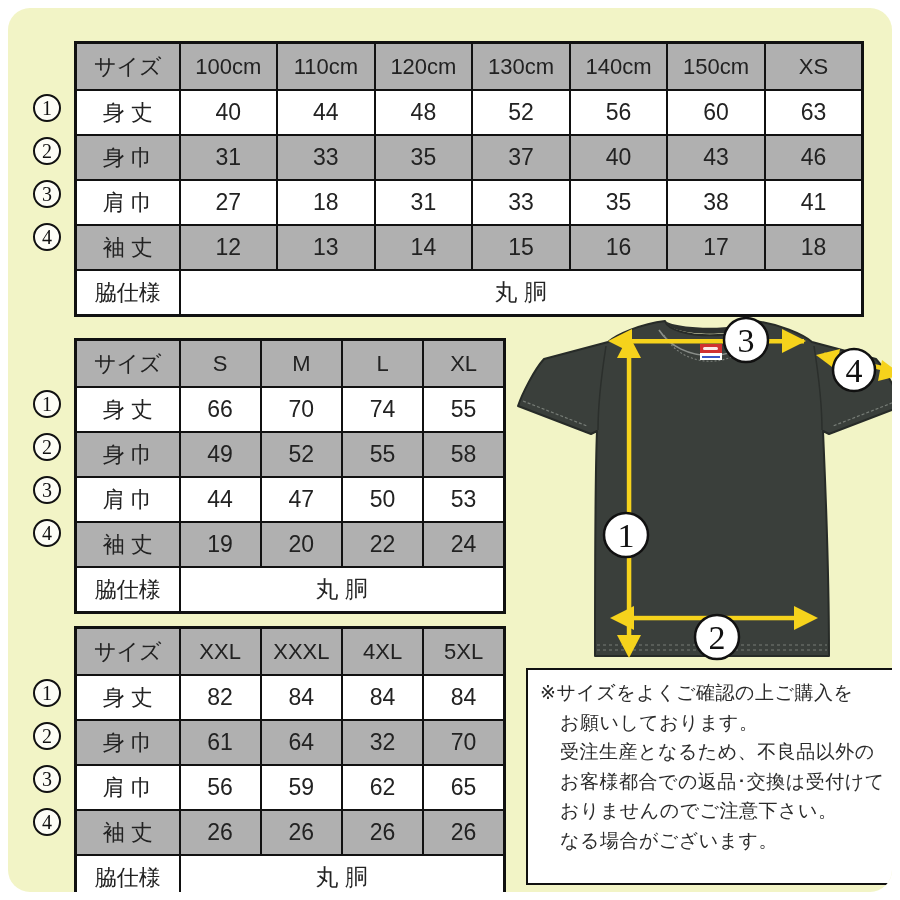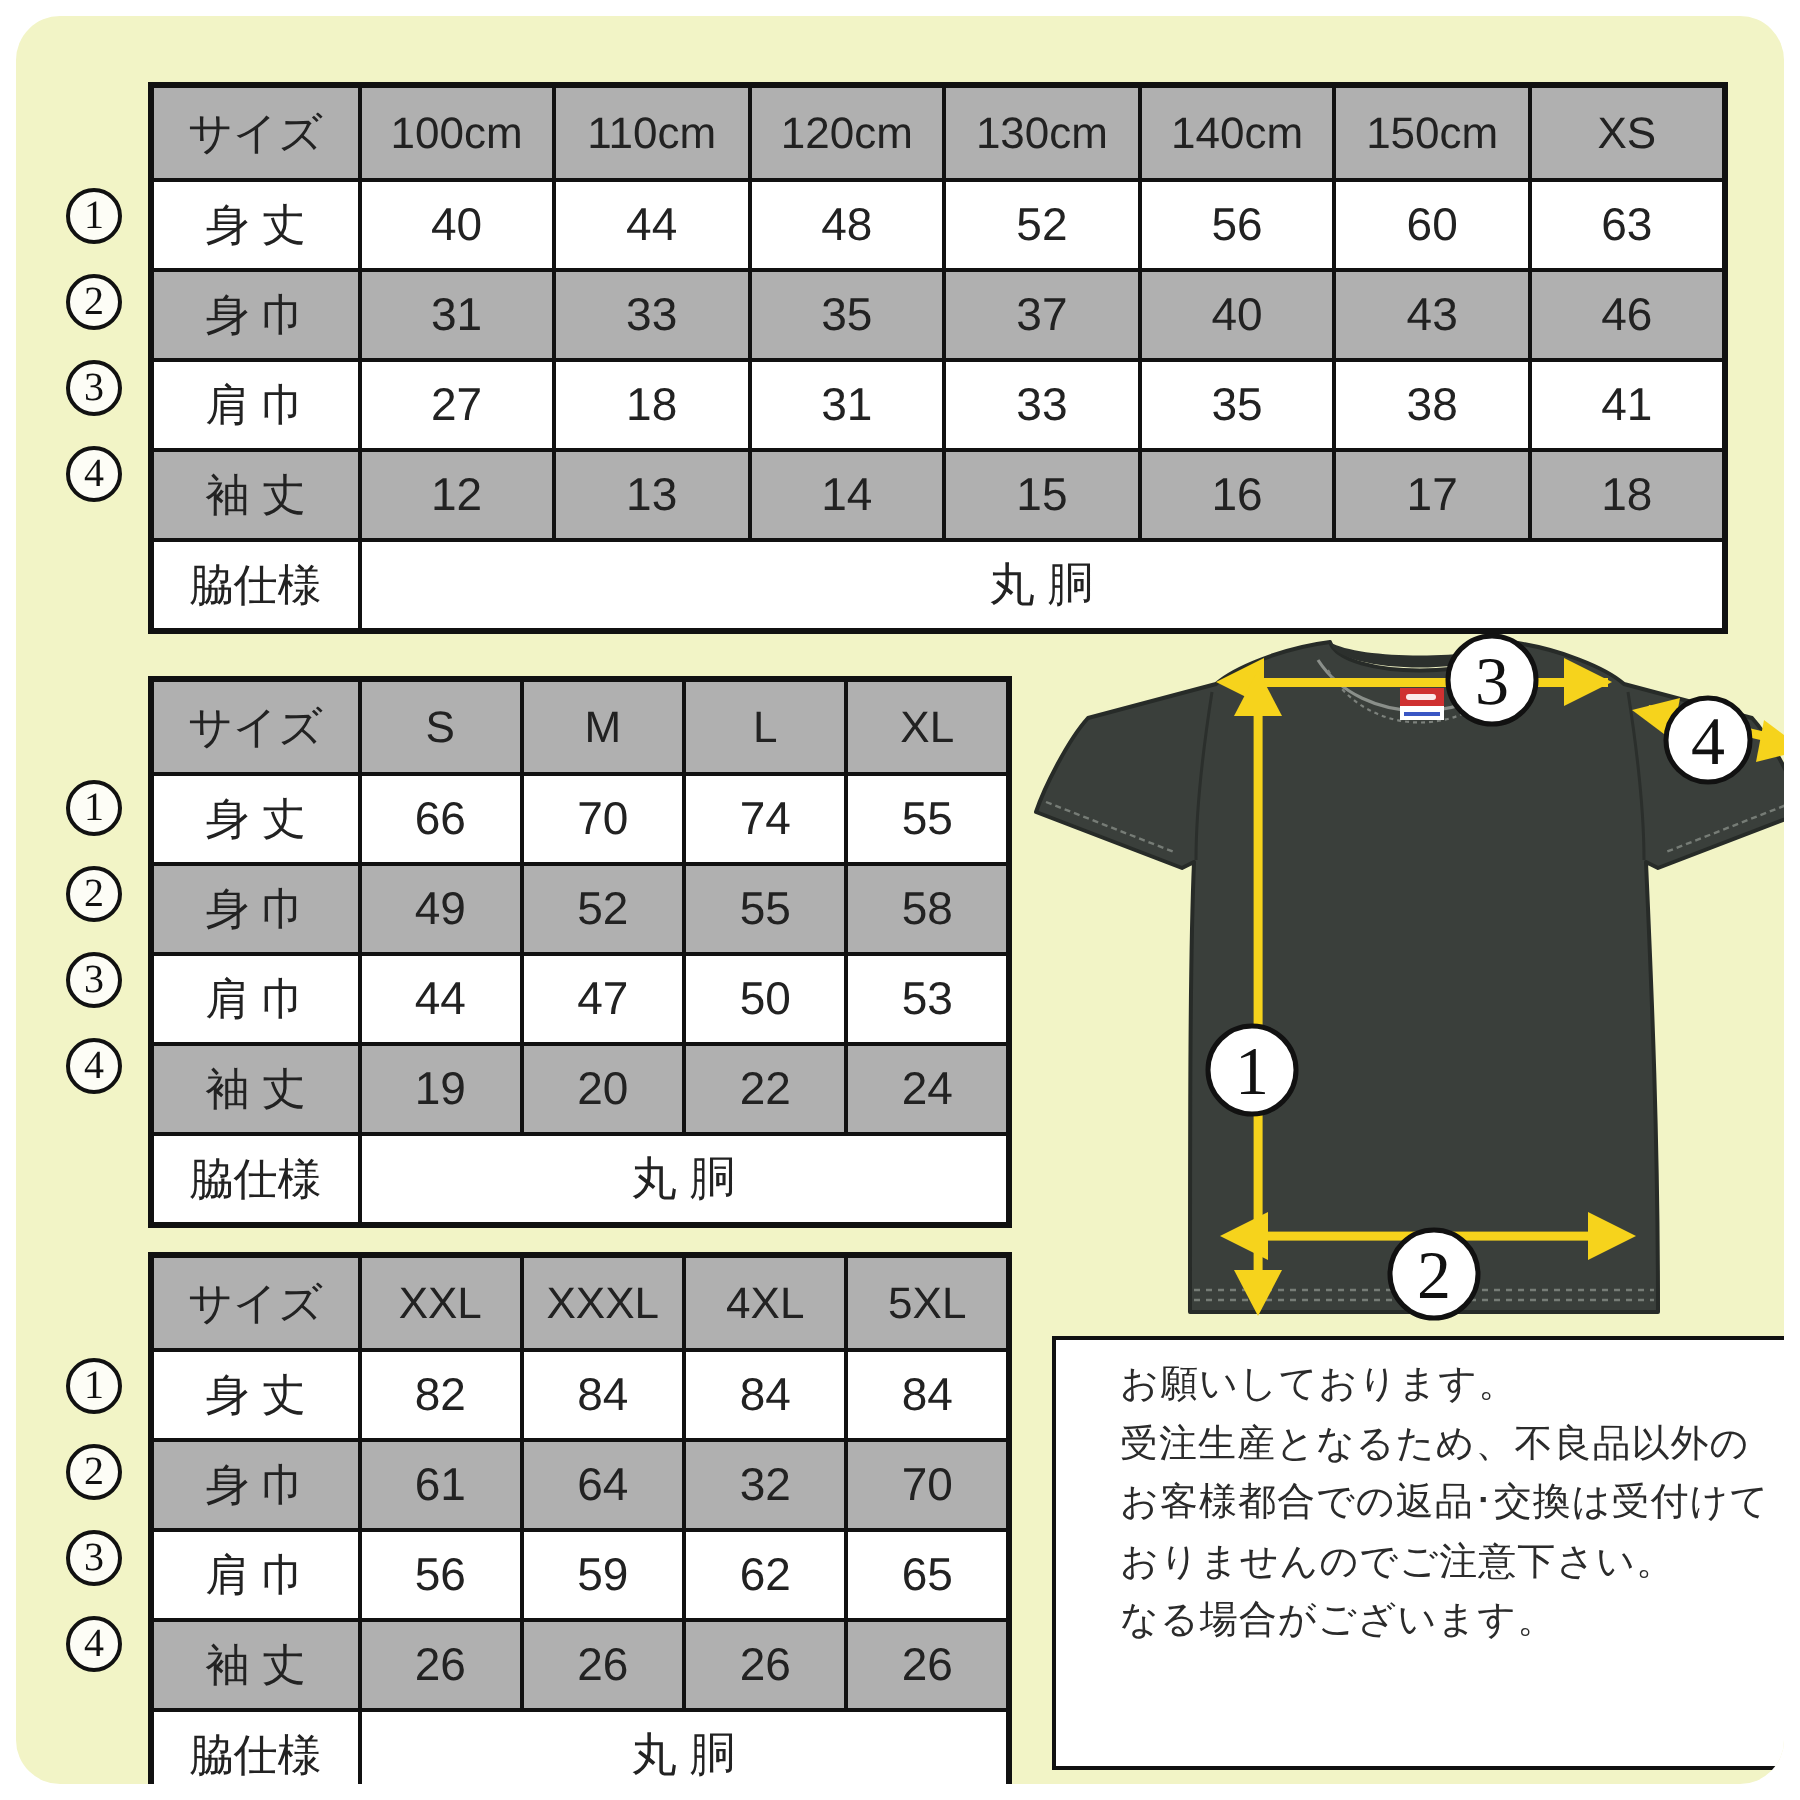--- a/index.html
+++ b/index.html
@@ -309,20 +309,21 @@
         <text x="341" y="74">4</text>
         <circle cx="113" cy="227" r="22" fill="#ffffff" stroke="#111" stroke-width="2.5"></circle>
         <text x="113" y="239">1</text>
         <circle cx="204" cy="329" r="22" fill="#ffffff" stroke="#111" stroke-width="2.5"></circle>
         <text x="204" y="341">2</text>
       </g>
     </svg>
   </div>
 
   <div class="note-box">
+    <div class="note-line">※サイズをよくご確認の上ご購入を</div>
     <div class="note-line indent">お願いしております。</div>
     <div class="note-line indent">受注生産となるため、不良品以外の</div>
     <div class="note-line indent">お客様都合での返品･交換は受付けて</div>
     <div class="note-line indent">おりませんのでご注意下さい。</div>
     <div class="note-line indent">なる場合がございます。</div>
   </div>
 
 </div>
 
 </body></html>

